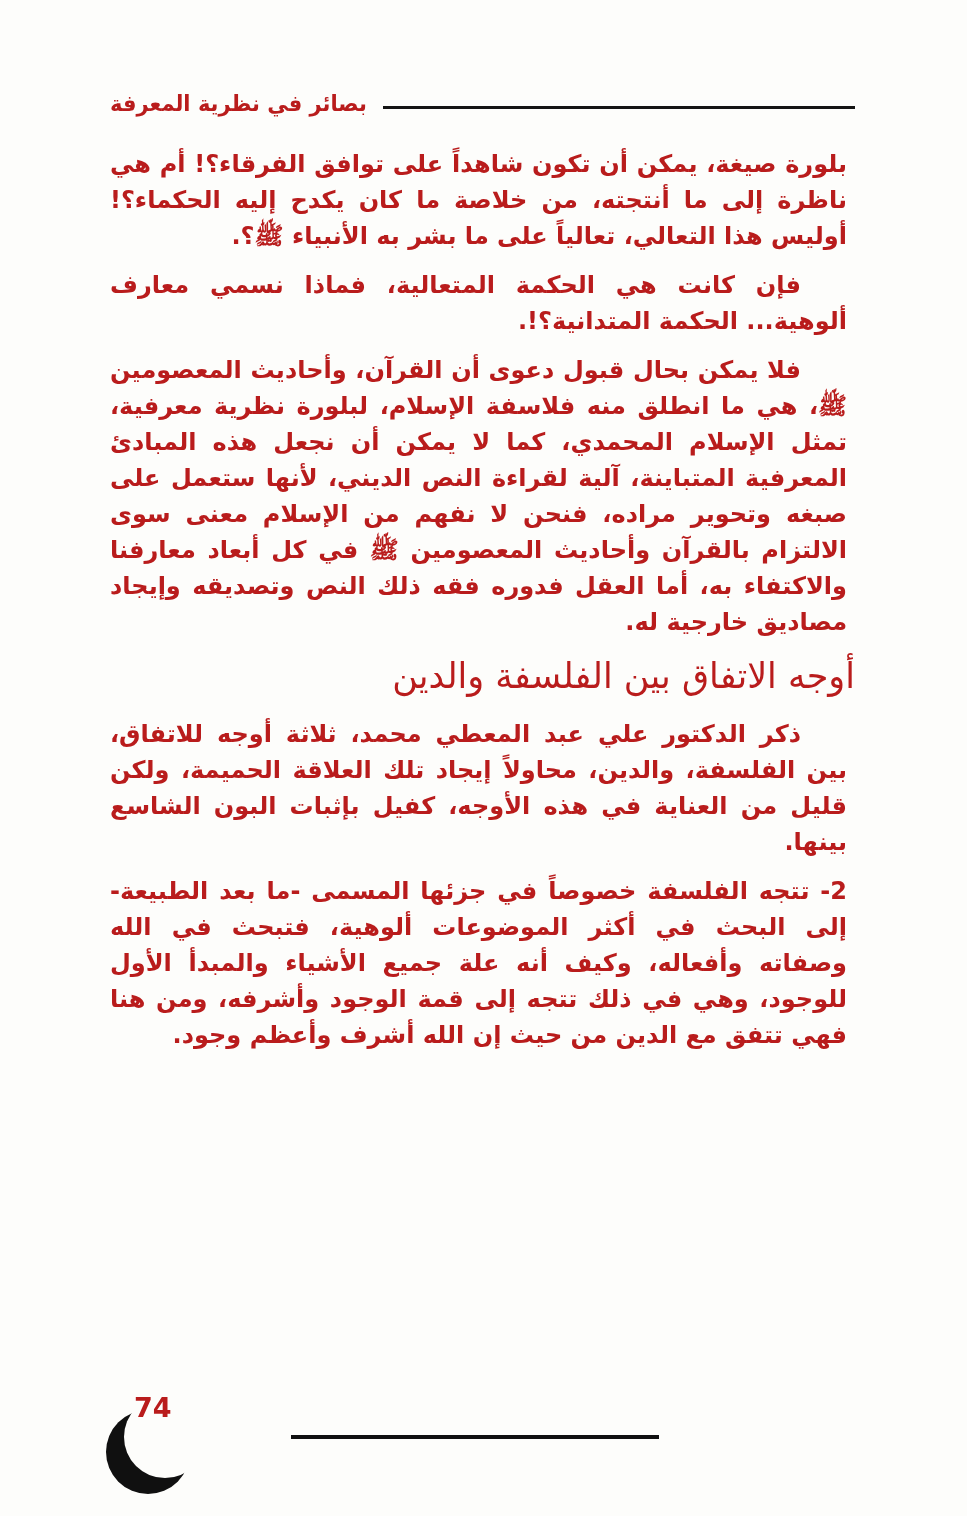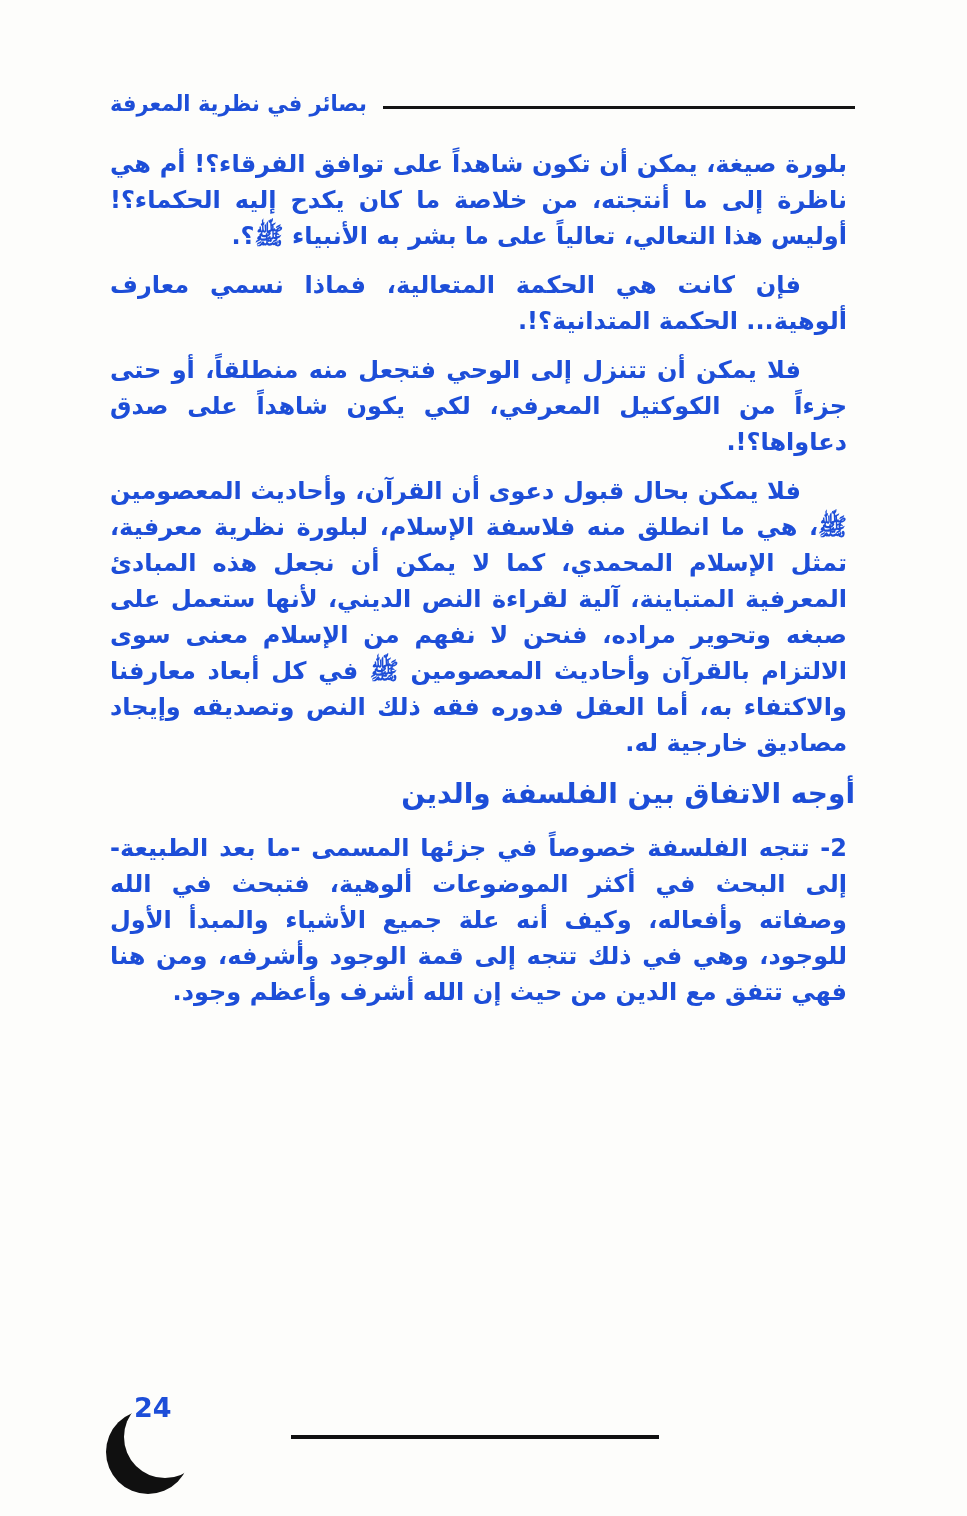--- a/index.html
+++ b/index.html
@@ -5,21 +5,21 @@
   * { box-sizing: border-box; }
   html, body { margin: 0; padding: 0; }
   body { background: #ffffff; }
 
   .page {
     position: relative;
     width: 967px;
     height: 1516px;
     margin: 0 auto;
     background: #fdfdfb;
-    color: #1d4ed8;
+    color: #b91c1c;
     font-family: "DejaVu Sans", sans-serif;
     overflow: hidden;
     direction: rtl;
   }
 
   .content {
     position: absolute;
     top: 92px;
     right: 112px;
     left: 110px;
@@ -51,22 +51,22 @@
     margin: 0 8px 13px 0;
     font-size: 24px;
     font-weight: bold;
     line-height: 36px;
     text-align: justify;
   }
   .para.indent { text-indent: 46px; }
 
   .section-heading {
     margin: 16px 0 20px 0;
-    font-size: 28px;
-    font-weight: bold;
+    font-size: 35px;
+    font-weight: normal;
   }
 
   .footer-rule {
     position: absolute;
     left: 291px;
     top: 1435px;
     width: 368px;
     height: 4px;
     background: #101010;
   }
@@ -97,41 +97,41 @@
 
     <div class="header-row">
       <div class="book-title">بصائر في نظرية المعرفة</div>
       <div class="header-rule"></div>
     </div>
 
     <p class="para">بلورة صيغة، يمكن أن تكون شاهداً على توافق الفرقاء؟! أم هي ناظرة إلى ما أنتجته، من خلاصة ما كان يكدح إليه الحكماء؟! أوليس هذا التعالي، تعالياً على ما بشر به الأنبياء ﷺ؟.</p>
 
     <p class="para indent">فإن كانت هي الحكمة المتعالية، فماذا نسمي معارف ألوهية... الحكمة المتدانية؟!.</p>
 
-    <p class="para indent">فلا يمكن أن تتنزل إلى الوحي فتجعل منه منطلقاً، أو حتى جزءاً من الكوكتيل المعرفي، لكي يكون شاهداً على صدق دعاواها؟!.</p>
 
     <p class="para indent">فلا يمكن بحال قبول دعوى أن القرآن، وأحاديث المعصومين ﷺ، هي ما انطلق منه فلاسفة الإسلام، لبلورة نظرية معرفية، تمثل الإسلام المحمدي، كما لا يمكن أن نجعل هذه المبادئ المعرفية المتباينة، آلية لقراءة النص الديني، لأنها ستعمل على صبغه وتحوير مراده، فنحن لا نفهم من الإسلام معنى سوى الالتزام بالقرآن وأحاديث المعصومين ﷺ في كل أبعاد معارفنا والاكتفاء به، أما العقل فدوره فقه ذلك النص وتصديقه وإيجاد مصاديق خارجية له.</p>
 
     <h2 class="section-heading">أوجه الاتفاق بين الفلسفة والدين</h2>
 
+    <p class="para indent">ذكر الدكتور علي عبد المعطي محمد، ثلاثة أوجه للاتفاق، بين الفلسفة، والدين، محاولاً إيجاد تلك العلاقة الحميمة، ولكن قليل من العناية في هذه الأوجه، كفيل بإثبات البون الشاسع بينها.</p>
 
 
     <p class="para">2- تتجه الفلسفة خصوصاً في جزئها المسمى -ما بعد الطبيعة- إلى البحث في أكثر الموضوعات ألوهية، فتبحث في الله وصفاته وأفعاله، وكيف أنه علة جميع الأشياء والمبدأ الأول للوجود، وهي في ذلك تتجه إلى قمة الوجود وأشرفه، ومن هنا فهي تتفق مع الدين من حيث إن الله أشرف وأعظم وجود.</p>
 
   </div>
 
   <div class="footer-rule"></div>
 
   <div class="page-number-wrap">
     <svg width="94" height="104" viewBox="0 0 94 104" aria-hidden="true">
       <defs>
         <mask id="crescent-mask">
           <rect width="94" height="104" fill="black"></rect>
           <circle cx="44" cy="58" r="42" fill="white"></circle>
           <circle cx="61" cy="43" r="41" fill="black"></circle>
         </mask>
       </defs>
       <rect width="94" height="104" fill="#101010" mask="url(#crescent-mask)"></rect>
     </svg>
-    <div class="page-number">24</div>
+    <div class="page-number">74</div>
   </div>
 
 </div>
 
 </body></html>

